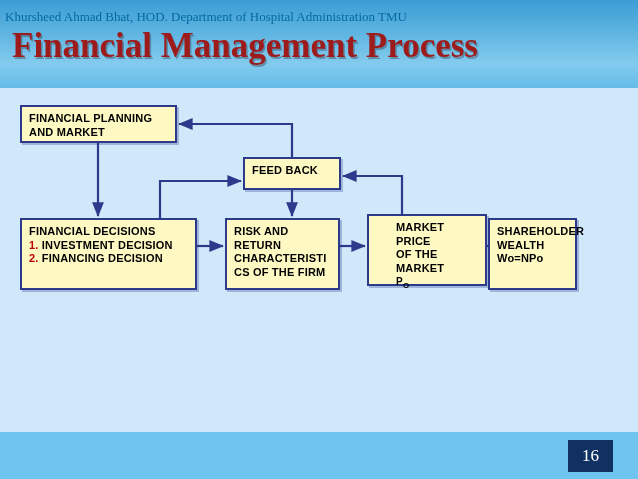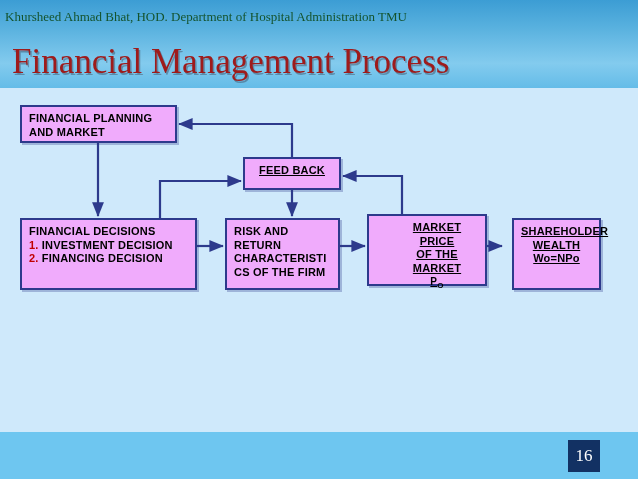--- a/index.html
+++ b/index.html
@@ -26,82 +26,80 @@
     left: 0; top: 0;
     width: 638px; height: 88px;
     background: linear-gradient(to bottom, #3c9dd4 0%, #57b0de 30%, #83cbee 72%, #64bce8 100%);
   }
   #title {
     position: absolute;
     left: 12px;
     top: 26px;
     font-family: "Liberation Serif", serif;
     font-size: 35px;
-    font-weight: normal;
+    font-weight: bold;
     color: #9e1b1b;
     letter-spacing: 0px;
     white-space: nowrap;
     text-shadow: 1.5px 1.5px 0px rgba(60,70,90,0.45);
-    margin-top: 16px;
   }
   
   .box {
     position: absolute;
-    background: #f0abfc;
+    background: #fef9c3;
     border: 2px solid #2d3a8c;
     box-sizing: border-box;
     box-shadow: 2px 2px 0 rgba(45,58,140,0.30);
     font-size: 11px;
     font-weight: bold;
     color: #000000;
     line-height: 13.5px;
     letter-spacing: 0.2px;
   }
   .box .inner {
     padding: 5px 7px 0 7px;
   }
   .box.center .inner {
-    text-align: center;
+    text-align: left;
     padding-top: 5px;
-    text-decoration: underline;
   }
   .numline { white-space: nowrap; }
   .num { color: #c00000; }
   .sub { font-size: 10px; }
   .sub sub { font-size: 8px; }
 
   #box-planning { left: 20px;  top: 105px; width: 157px; height: 38px; }
   #box-feedback { left: 243px; top: 157px; width: 98px;  height: 33px; }
   #box-decisions{ left: 20px;  top: 218px; width: 177px; height: 72px; }
   #box-risk     { left: 225px; top: 218px; width: 115px; height: 72px; }
   #box-market   { left: 367px; top: 214px; width: 120px; height: 72px; padding-left: 20px; }
-  #box-wealth   { left: 512px; top: 218px; width: 89px; height: 72px; }
+  #box-wealth   { left: 488px; top: 218px; width: 89px; height: 72px; }
 
   
   #wires { position: absolute; left: 0; top: 0; width: 638px; height: 479px; }
 
   
   #footer {
     position: absolute;
     left: 0; top: 432px;
     width: 638px; height: 47px;
     background: #6ec6f0;
   }
   #footer-text {
     position: absolute;
     left: 5px; top: 9px;
     font-family: "Liberation Serif", serif;
     font-size: 13px;
-    color: #14532d;
+    color: #0369a1;
     white-space: nowrap;
   }
   #slide-number {
     position: absolute;
     left: 568px; top: 440px;
-    width: 32px; height: 32px;
+    width: 45px; height: 32px;
     background: #123163;
     color: #ffffff;
     font-family: "Liberation Serif", serif;
     font-size: 17px;
     display: flex;
     align-items: center;
     justify-content: center;
   }
 </style>
 </head>

